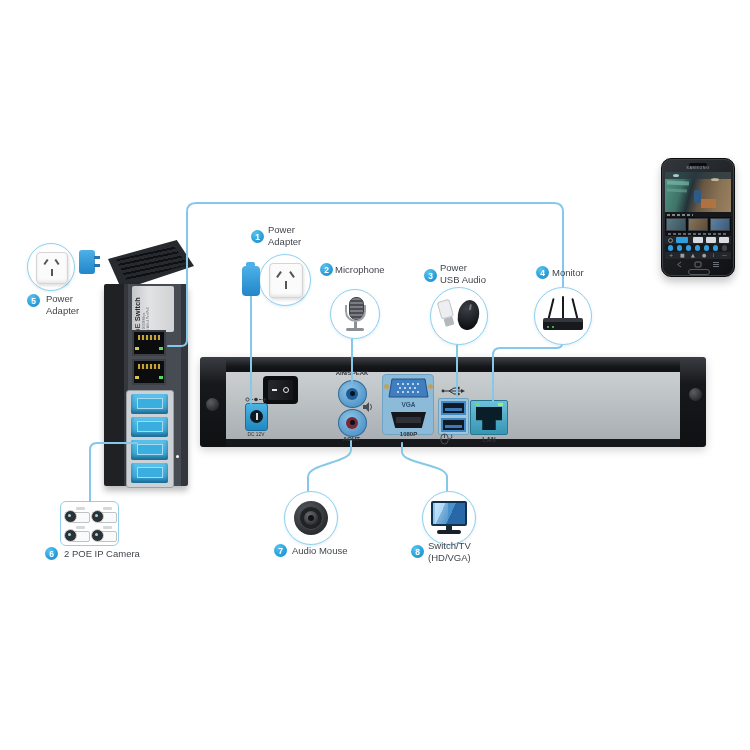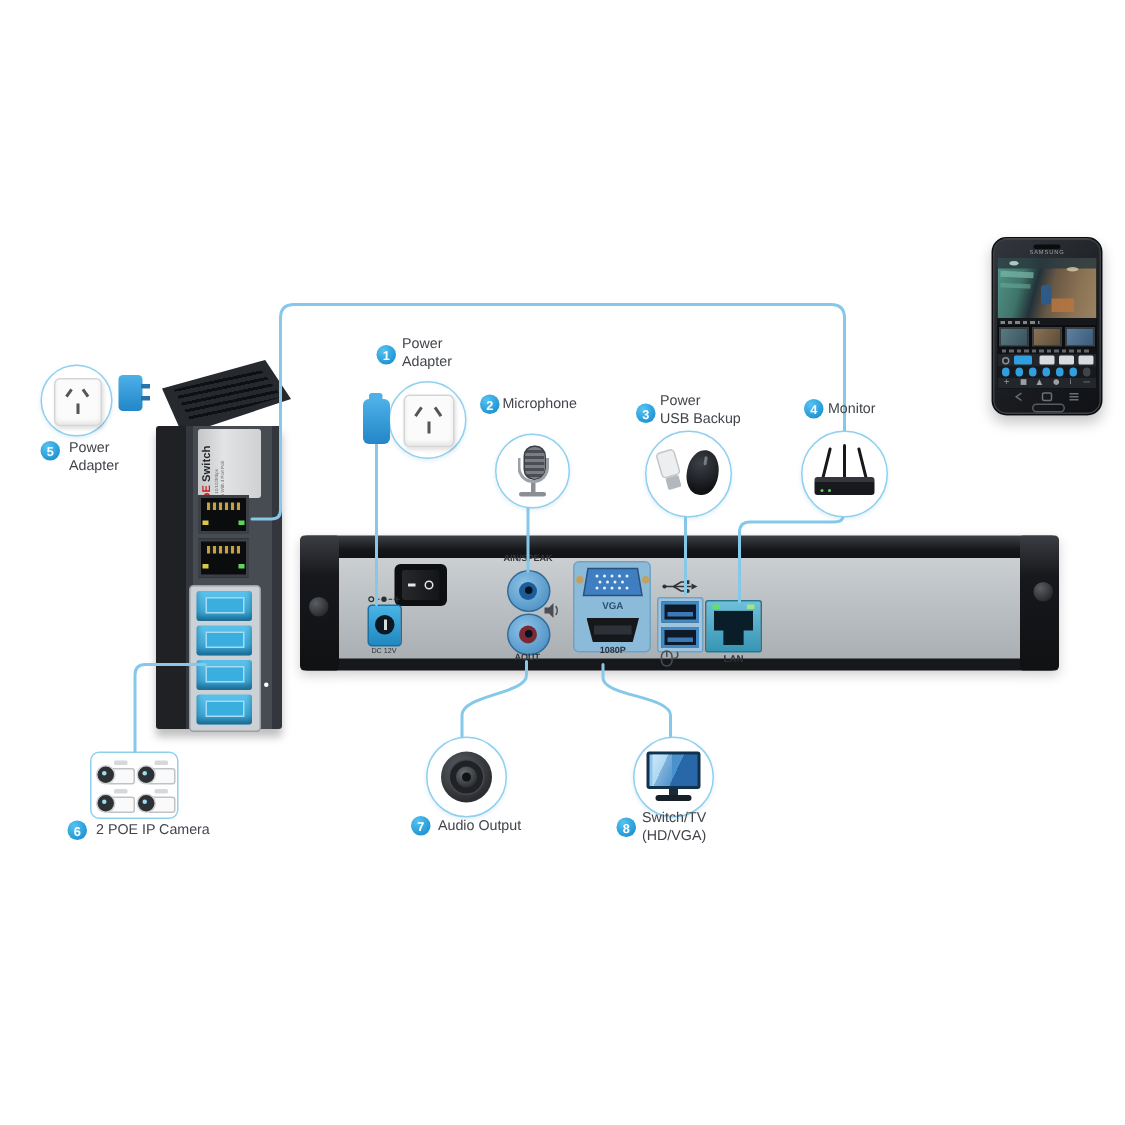--- a/index.html
+++ b/index.html
@@ -387,21 +387,21 @@
     </div>
   <div class="lbl" style="left:335px;top:264px;">
     <div>Microphone</div>
   </div>
 
   <div class="badge" style="left:424px;top:269px;">
       <span>3</span>
     </div>
   <div class="lbl" style="left:440px;top:262px;">
     <div>Power</div>
-      <div>USB Backup</div>
+      <div>USB Audio</div>
   </div>
 
   <div class="badge" style="left:536px;top:266px;">
       <span>4</span>
     </div>
   <div class="lbl" style="left:552px;top:267px;">
     <div>Monitor</div>
   </div>
 
   <div class="badge" style="left:27px;top:294px;">
@@ -416,21 +416,21 @@
       <span>6</span>
     </div>
   <div class="lbl" style="left:64px;top:548px;">
     <div>2 POE IP Camera</div>
   </div>
 
   <div class="badge" style="left:274px;top:544px;">
       <span>7</span>
     </div>
   <div class="lbl" style="left:292px;top:545px;">
-    <div>Audio Output</div>
+    <div>Audio Mouse</div>
   </div>
 
   <div class="badge" style="left:411px;top:545px;">
       <span>8</span>
     </div>
   <div class="lbl" style="left:428px;top:540px;">
     <div>Switch/TV</div>
       <div>(HD/VGA)</div>
   </div>
 

